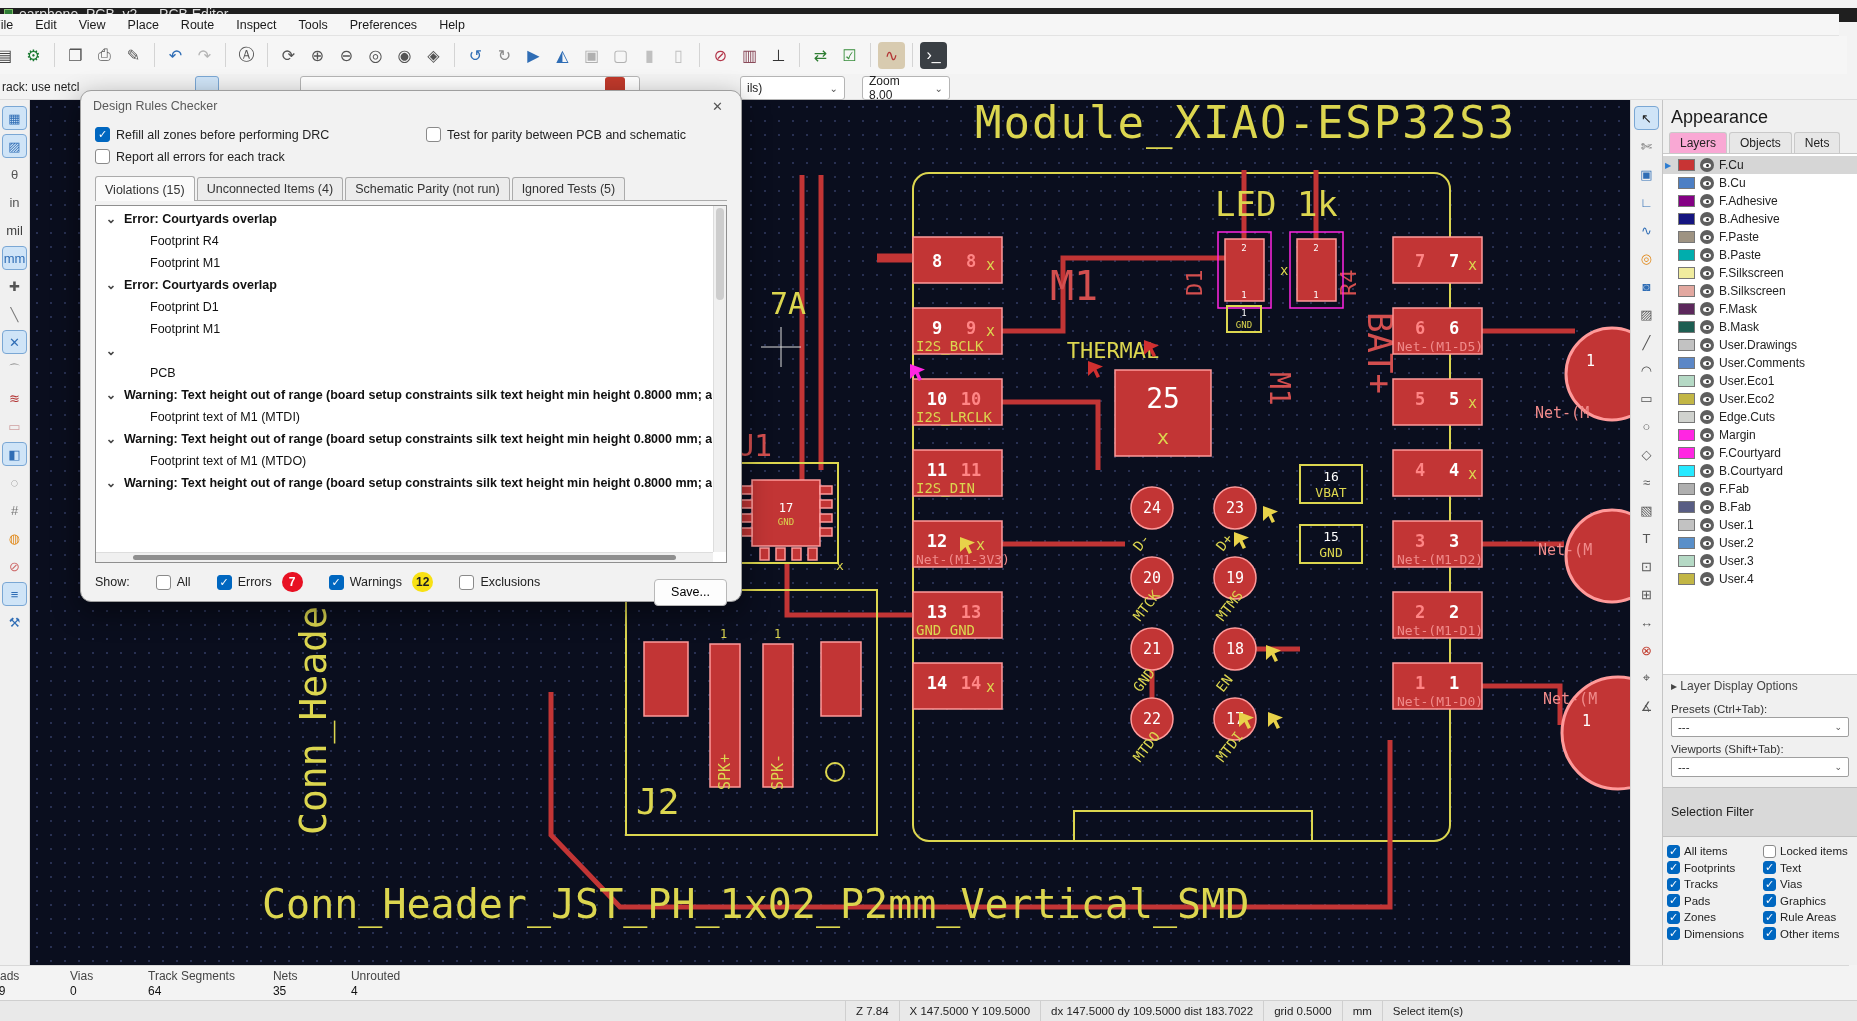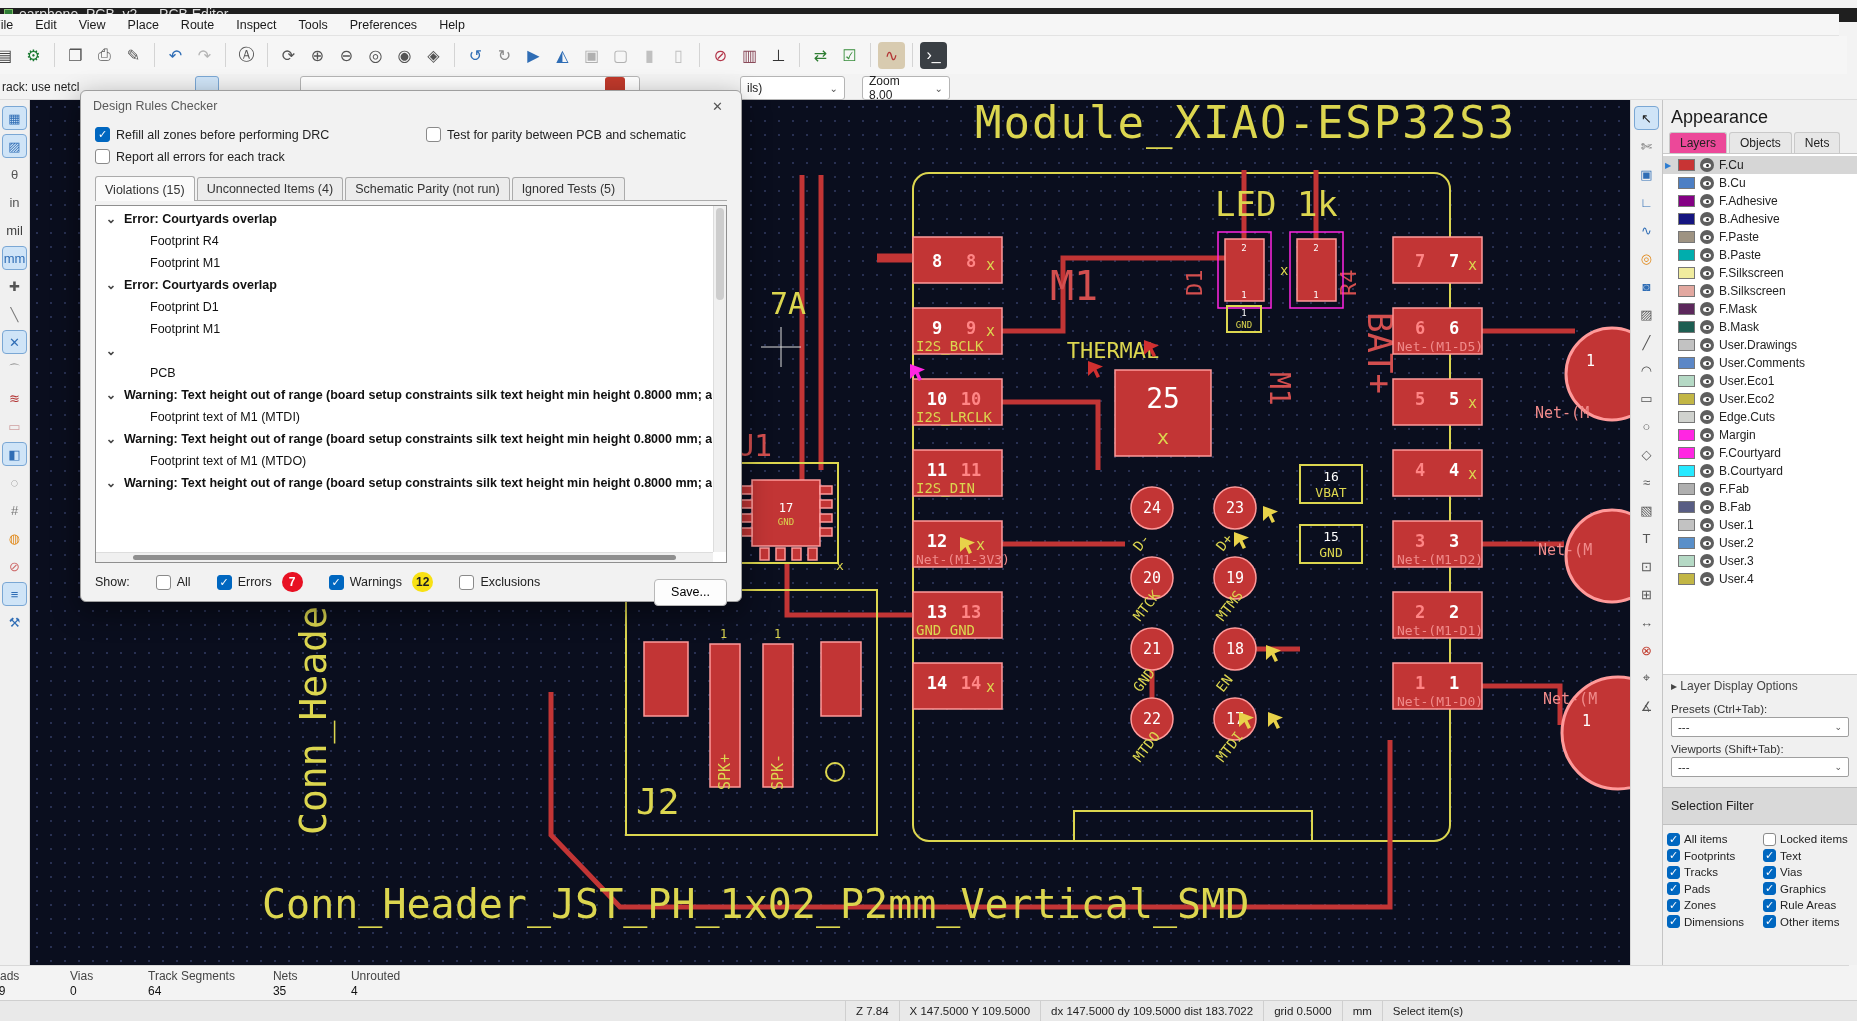--- a/index.html
+++ b/index.html
@@ -45,21 +45,21 @@
   .n17{font-size:17px;font-weight:bold}.n20{font-size:20px}.n22{font-size:22px}.n28{font-size:28px}
   .n30{font-size:30px}.n34{font-size:34px}.n36{font-size:36px}.n38{font-size:38px}.n40{font-size:40px}.n44{font-size:44px;letter-spacing:2px}
   .pad{fill:#C23535;stroke:#FF9A9A;stroke-width:1.5}
   .trace{stroke:#C23535;stroke-width:5;fill:none}
   .trace9{stroke:#C23535;stroke-width:9;fill:none}
   .silk-o{stroke:#DCD64F;stroke-width:2;fill:none}
   .mag{stroke:#FF26E2;stroke-width:1.5;fill:none}
   .arr-y{fill:#E8D24A}.arr-r{fill:#D03030}.arr-m{fill:#FF26E2}
   
   .drc{position:absolute;left:80px;top:90px;width:662px;height:512px;background:#f2f2f2;border:1px solid #9f9f9f;
-       border-radius:6px;box-shadow:0 10px 28px rgba(0,0,0,.45);z-index:60;display:flex;flex-direction:column;font-size:12.5px;}
+       border-radius:11px;box-shadow:0 10px 28px rgba(0,0,0,.45);z-index:60;display:flex;flex-direction:column;font-size:12.5px;}
   .drc-title{height:30px;display:flex;align-items:center;padding:0 12px;color:#5a5a5a;}
   .drc-close{margin-left:auto;color:#555;font-size:13px;padding:2px 6px;}
   .drc-opts{position:relative;height:54px;}
   .ckrow{display:inline-flex;align-items:center;gap:6px;white-space:nowrap;}
   .chk{width:15px;height:15px;border:1px solid #8a8a8a;border-radius:3px;background:#fff;display:inline-flex;
        align-items:center;justify-content:center;flex:none;}
   .chk.on{background:#0067C0;border-color:#0067C0;}
   .chk.on::after{content:"✓";color:#fff;font-size:11px;line-height:1;}
   .o0{position:absolute;left:14px;top:6px;}.o1{position:absolute;left:14px;top:28px;}.o2{position:absolute;left:345px;top:6px;}
   .drc-tabs{display:flex;margin:0 14px;border-bottom:1px solid #ababab;align-items:flex-end;}
@@ -86,38 +86,38 @@
        font-family:"Liberation Sans",sans-serif;margin-top:20px;}
   .btn.focus{border:2px solid #0067C0;}
   .sp{flex:1;}
   
   .panel{position:absolute;left:1662px;top:100px;width:195px;height:865px;background:#f0f0f0;border-left:1px solid #c5c5c5;
          font-size:12px;z-index:3;}
   .ptitle{padding:7px 8px 4px 8px;font-size:18px;color:#1a1a1a;}
   .ptabs{display:flex;padding:0 6px;border-bottom:1px solid #c9c9c9;}
   .ptab{padding:3px 10px;border:1px solid #c9c9c9;border-bottom:none;background:#e7e7e7;margin-right:2px;
         border-radius:3px 3px 0 0;font-size:12px;}
-  .ptab.active{background:#ec4899;text-align:center;}
+  .ptab.active{background:#f9a8d4;text-align:center;}
   .llist{background:#fff;height:520px;overflow:hidden;padding-top:2px;}
   .lrow{height:18px;display:flex;align-items:center;gap:5px;padding:0 2px;}
   .lrow.sel{background:#d6d6d6;}
   .lrow .arr{width:8px;font-size:8px;color:#2d7dd2;visibility:hidden;}
   .lrow.sel .arr{visibility:visible;}
   .swatch{width:17px;height:12px;border:1px solid #777;flex:none;}
   .eye{width:14px;height:14px;border-radius:50%;background:#5f5f5f;position:relative;flex:none;}
   .eye::after{content:"";position:absolute;left:3px;top:4.5px;width:8px;height:5px;background:#fff;border-radius:50%;}
   .eye::before{content:"";position:absolute;left:5.5px;top:5.5px;width:3px;height:3px;background:#333;border-radius:50%;z-index:1;}
   .lname{white-space:nowrap;}
   .ldo{border-top:1px solid #cfcfcf;padding:4px 8px;color:#444;}
   .plabel{padding:6px 8px 2px 8px;color:#333;font-size:11.5px;}
   .pcombo{margin:0 8px;height:20px;background:#fff;border:1px solid #9f9f9f;border-radius:2px;display:flex;
           align-items:center;padding:0 6px;font-size:11.5px;}
   .pcombo .carrow{margin-left:auto;font-size:9px;color:#555;}
   .sfheader{margin-top:10px;background:#d9d9d9;border-top:1px solid #c0c0c0;border-bottom:1px solid #c0c0c0;
-            padding:11px 8px;font-size:12.5px;}
+            padding:17px 8px;font-size:12.5px;}
   .sfgrid{display:grid;grid-auto-flow:column;grid-template-rows:repeat(6,16.5px);grid-template-columns:96px 96px;
           padding:6px 4px;font-size:11.5px;row-gap:0;}
   .sfgrid .ckrow{gap:4px;}
   .sfgrid .chk{width:13px;height:13px;}
   
   .sb1{position:absolute;left:0;top:965px;width:100%;height:35px;background:#f3f3f3;border-top:1px solid #d8d8d8;
        display:flex;gap:38px;padding:3px 0 0 0;margin-left:-8px;font-size:12px;}
   .cnt .cl{color:#444;}
   .cnt .cv{color:#111;margin-top:1px;}
   .cnt{min-width:40px;}

